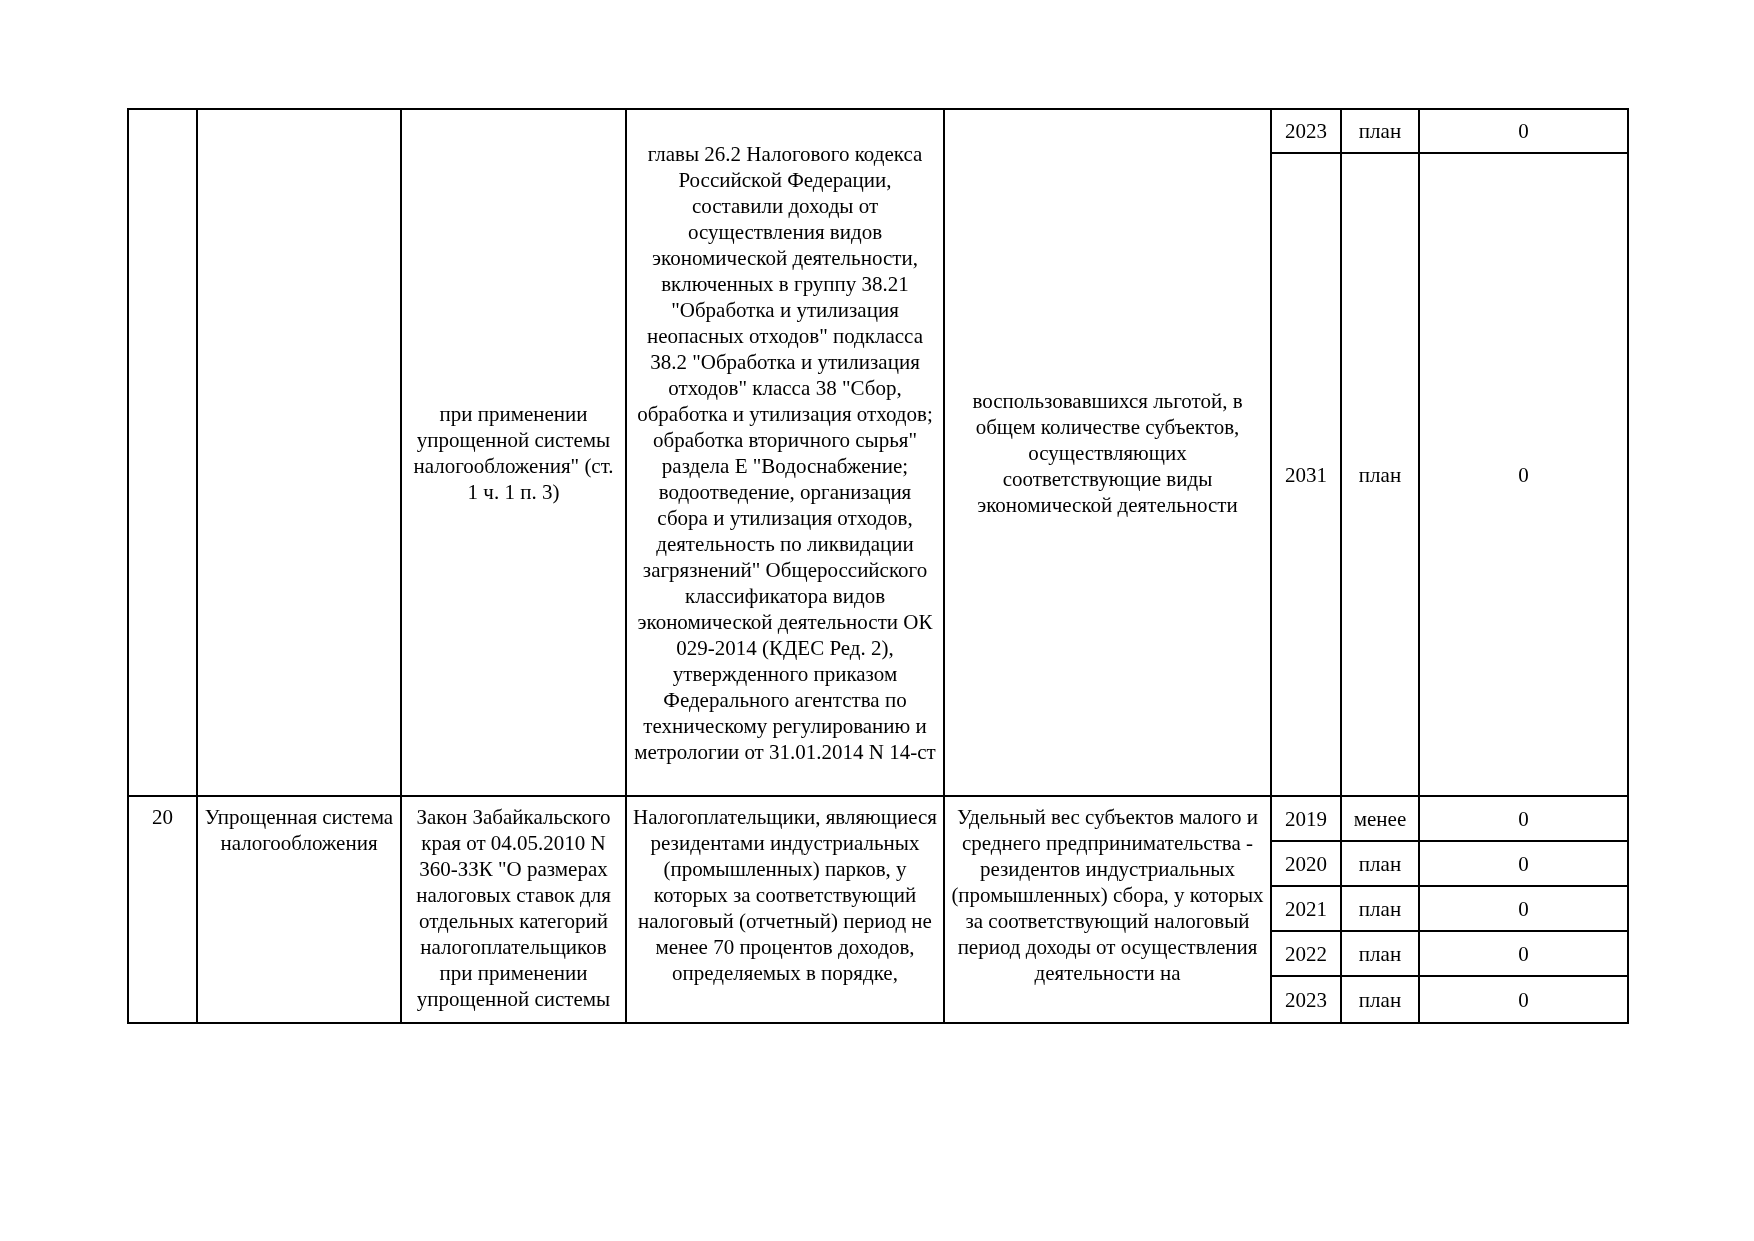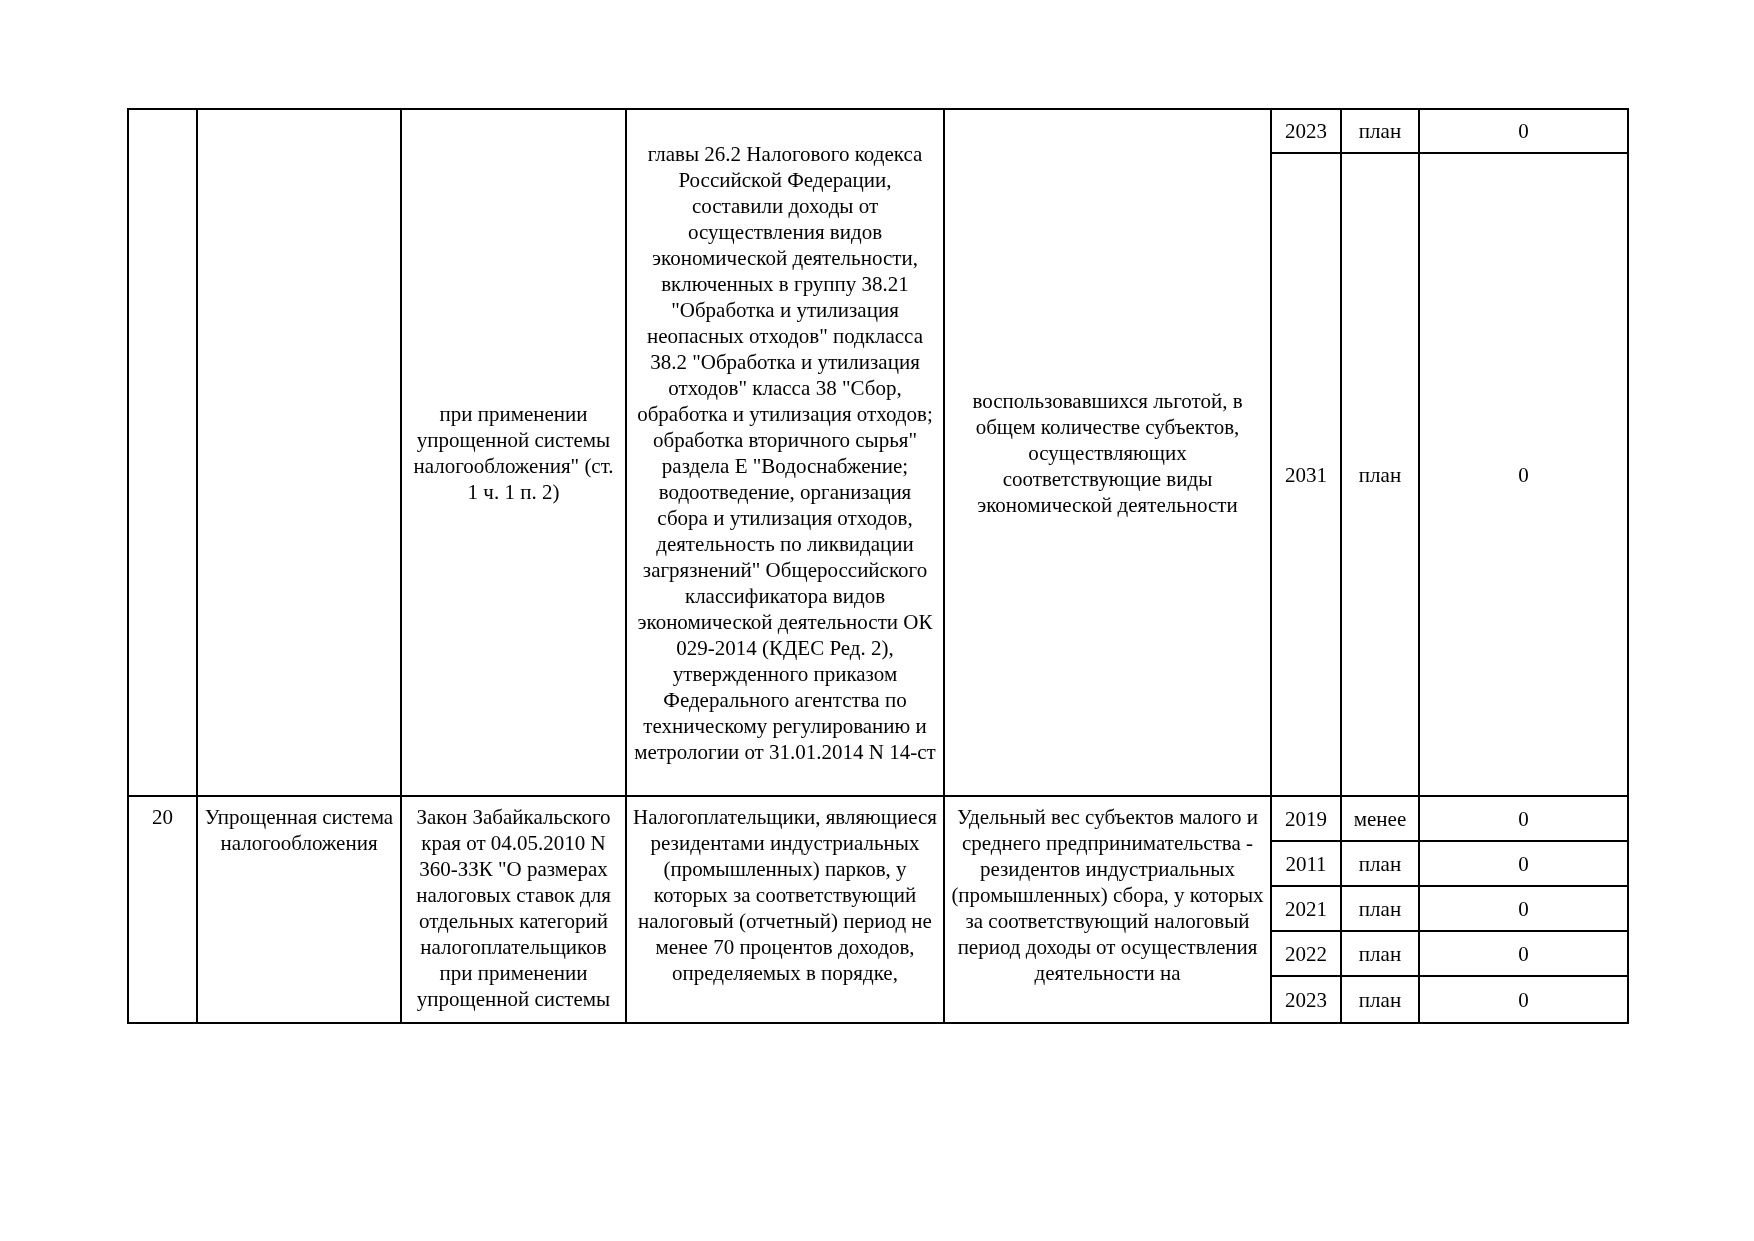--- a/index.html
+++ b/index.html
@@ -60,21 +60,21 @@
     <col style="width:70px">
     <col style="width:78px">
     <col style="width:209px">
   </colgroup>
   <tbody>
 
     <tr style="height:44px">
       <td rowspan="2" class="vtop"></td>
       <td rowspan="2" class="vtop"></td>
       <td rowspan="2" class="vtop">
-        <div class="clip-tall">при применении упрощенной системы налогообложения" (ст. 1 ч. 1 п. 2)</div>
+        <div class="clip-tall">при применении упрощенной системы налогообложения" (ст. 1 ч. 1 п. 3)</div>
       </td>
       <td rowspan="2" class="vtop">
         <div class="clip-tall">главы 26.2 Налогового кодекса Российской Федерации, составили доходы от осуществления видов экономической деятельности, включенных в группу 38.21 "Обработка и утилизация неопасных отходов" подкласса 38.2 "Обработка и утилизация отходов" класса 38 "Сбор, обработка и утилизация отходов; обработка вторичного сырья" раздела Е "Водоснабжение; водоотведение, организация сбора и утилизация отходов, деятельность по ликвидации загрязнений" Общероссийского классификатора видов экономической деятельности ОК 029-2014 (КДЕС Ред. 2), утвержденного приказом Федерального агентства по техническому регулированию и метрологии от 31.01.2014 N 14-ст</div>
       </td>
       <td rowspan="2" class="vtop">
         <div class="clip-tall">воспользовавшихся льготой, в общем количестве субъектов, осуществляющих соответствующие виды экономической деятельности</div>
       </td>
       <td>2023</td>
       <td>план</td>
       <td>0</td>
@@ -99,21 +99,21 @@
         <div class="clip">Налогоплательщики, являющиеся резидентами индустриальных (промышленных) парков, у которых за соответствующий налоговый (отчетный) период не менее 70 процентов доходов, определяемых в порядке,</div>
       </td>
       <td rowspan="5" class="vtop">
         <div class="clip">Удельный вес субъектов малого и среднего предпринимательства - резидентов индустриальных (промышленных) сбора, у которых за соответствующий налоговый период доходы от осуществления деятельности на</div>
       </td>
       <td>2019</td>
       <td>менее</td>
       <td>0</td>
     </tr>
     <tr style="height:45px">
-      <td>2011</td>
+      <td>2020</td>
       <td>план</td>
       <td>0</td>
     </tr>
     <tr style="height:45px">
       <td>2021</td>
       <td>план</td>
       <td>0</td>
     </tr>
     <tr style="height:45px">
       <td>2022</td>

